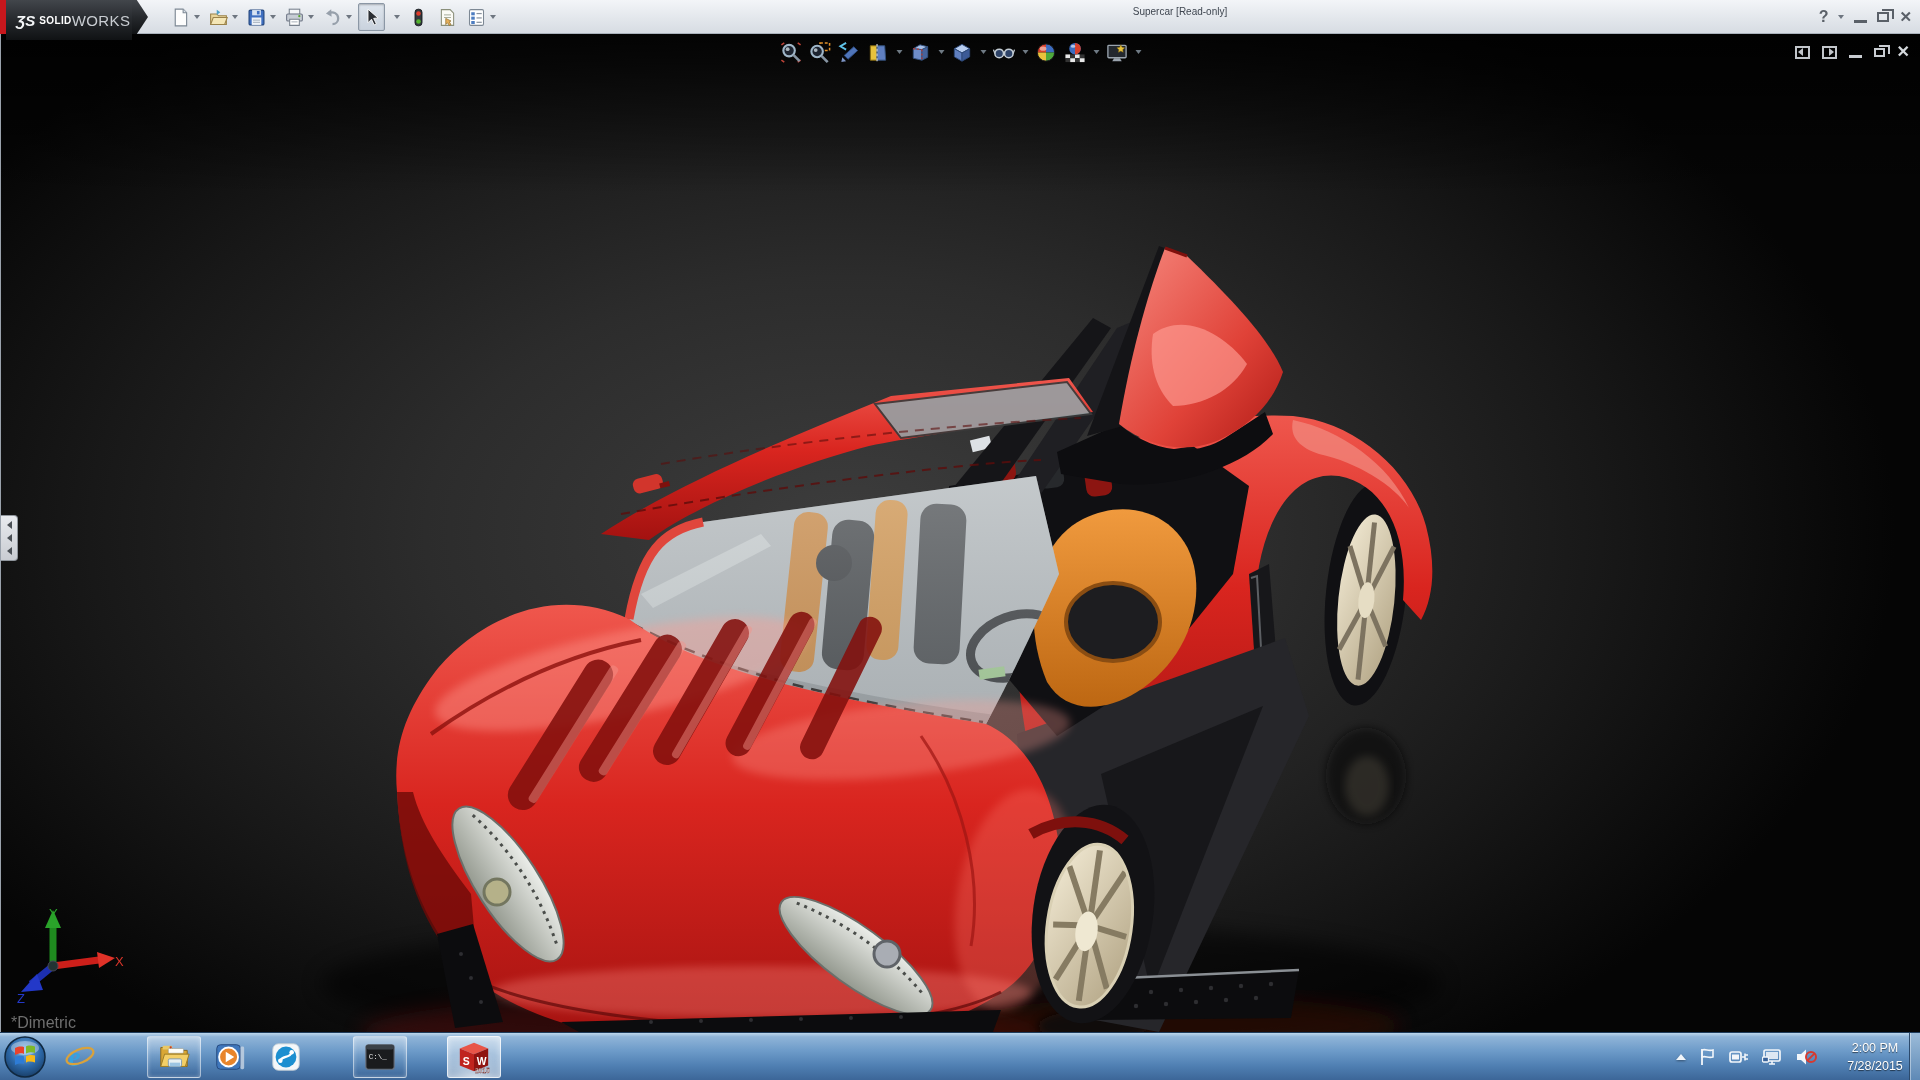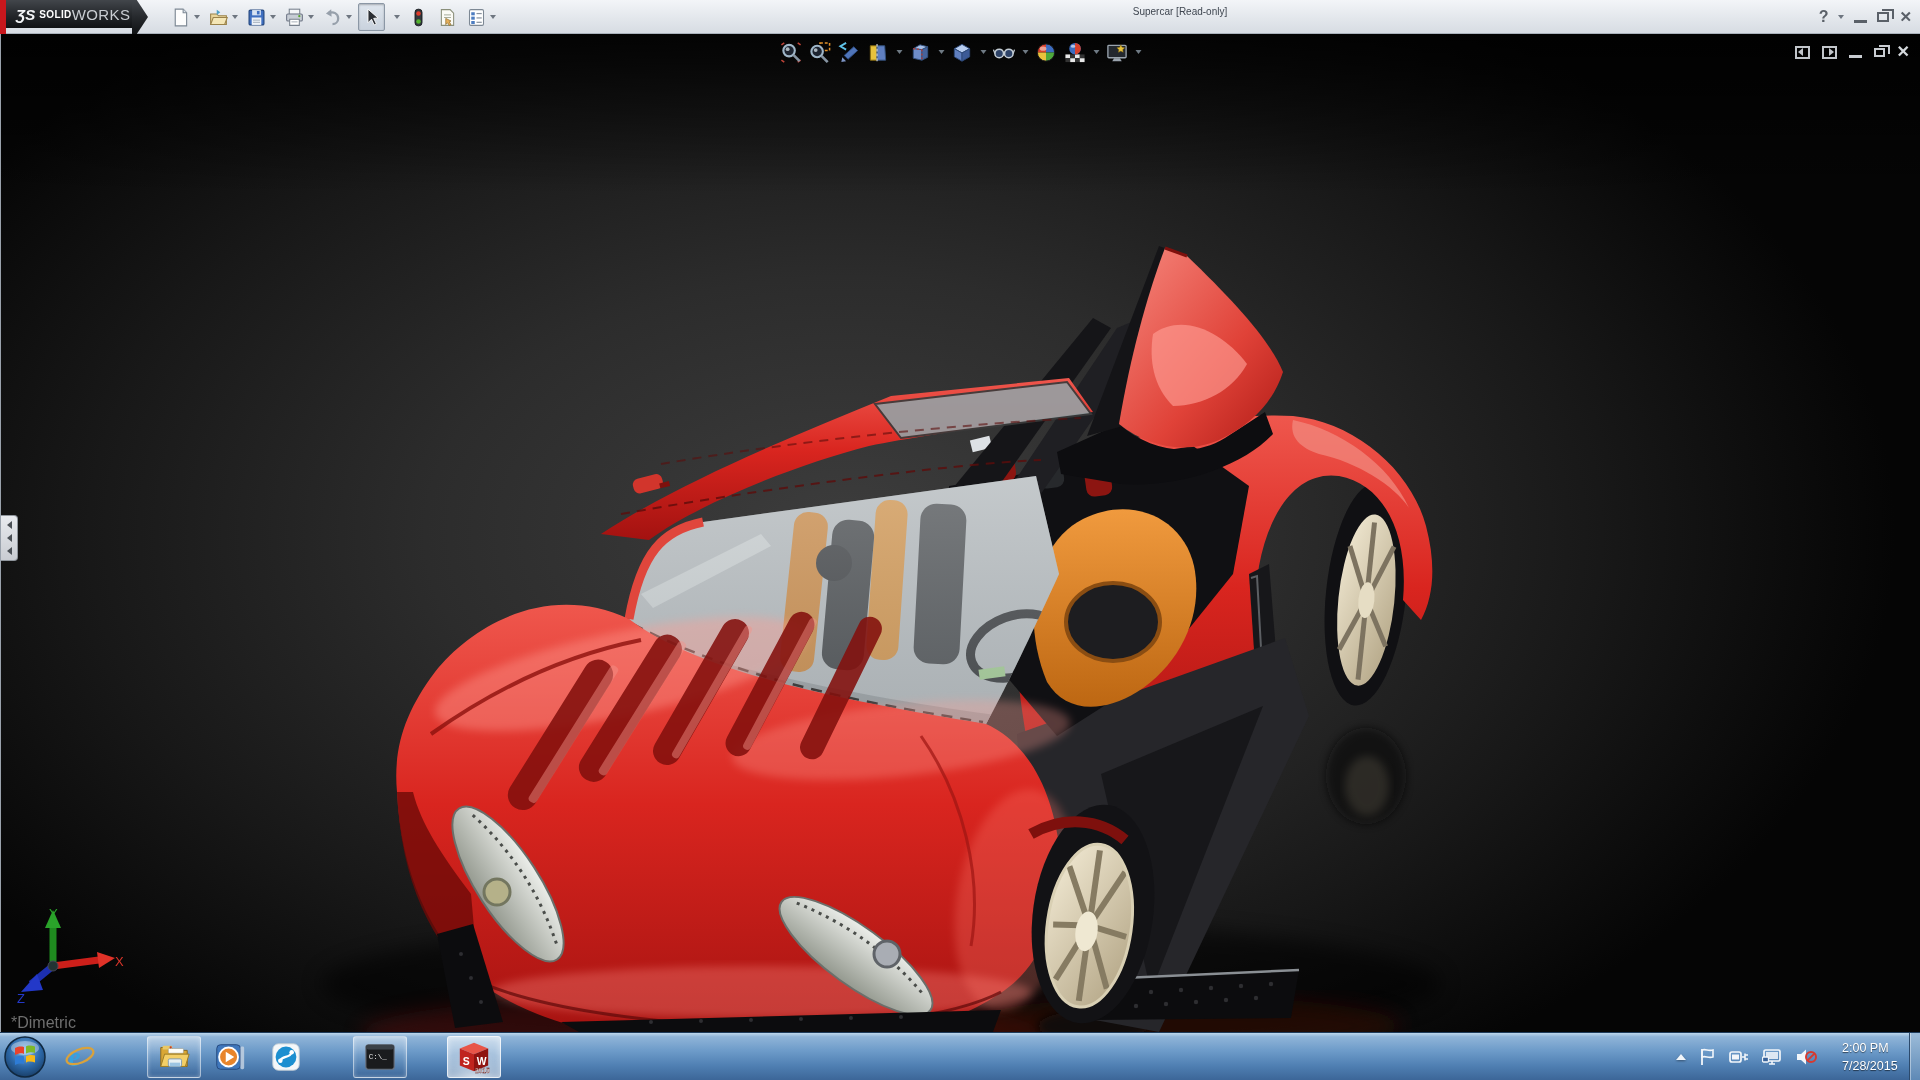--- a/index.html
+++ b/index.html
@@ -4,21 +4,21 @@
 <style>
   * { margin:0; padding:0; box-sizing:border-box; }
   html,body { width:1920px; height:1080px; overflow:hidden; font-family:"Liberation Sans",sans-serif; background:#000; }
 
   
   .titlebar { position:absolute; top:0; left:0; width:1920px; height:34px;
     background:linear-gradient(180deg,#f3f5f8 0%,#e3e7ec 55%,#d7dce3 100%);
     border-bottom:1px solid #aab2bc; z-index:50; }
   .red-strip { position:absolute; left:0; top:0; width:6px; height:34px; background:#c8171d; }
   
-  .logo-box { position:absolute; left:6px; top:0; height:28px; width:126px;
+  .logo-box { position:absolute; left:6px; top:0; height:40px; width:126px;
     background:linear-gradient(180deg,#42464b 0%,#26292d 50%,#101214 100%);
     display:flex; align-items:center; padding-left:10px; color:#fff; }
   .logo-tail { position:absolute; left:132px; top:0; height:34px; width:16px;
     background:linear-gradient(180deg,#42464b 0%,#26292d 50%,#101214 100%);
     clip-path:polygon(0 0, 30% 0, 100% 50%, 30% 100%, 0 100%); }
   .brand-mark { font-weight:bold; font-style:italic; font-size:15px; margin-right:4px; color:#f4f6f8; }
   .brand-bold { font-weight:bold; font-size:10px; letter-spacing:.4px; color:#ffffff; }
   .brand-light { font-weight:normal; font-size:15px; letter-spacing:.4px; color:#c9cdd2; }
 
   .tb-tools { position:absolute; left:168px; top:0; height:34px; display:flex; align-items:center; }
@@ -80,21 +80,21 @@
   .task-btn svg { width:34px; height:34px; display:block; }
   .task-btn.open { border:1px solid rgba(255,255,255,.55);
     background:linear-gradient(180deg,rgba(255,255,255,.38),rgba(255,255,255,.10) 45%,rgba(40,80,130,.15));
     box-shadow:inset 0 0 4px rgba(255,255,255,.35);margin-left:39px; }
   .task-btn.active { border:1px solid rgba(255,255,255,.75);
     background:radial-gradient(40px 26px at 50% 100%,rgba(255,255,255,.65),rgba(255,255,255,.18)),linear-gradient(180deg,rgba(255,255,255,.45),rgba(255,255,255,.12));
     box-shadow:inset 0 0 6px rgba(255,255,255,.5); }
 
   .tray { position:absolute; right:12px; top:0; height:48px; display:flex; align-items:center; gap:13px; }
   .tray svg { display:block; }
-  .clock { color:#fff; font-size:12.5px; line-height:1.45; text-shadow:0 1px 1px rgba(0,0,0,.55); min-width:66px;margin-left:12px; }
+  .clock { text-align:center; color:#fff; font-size:12.5px; line-height:1.45; text-shadow:0 1px 1px rgba(0,0,0,.55); min-width:66px;margin-left:12px; }
   .show-desktop { position:absolute; right:0; top:0; width:11px; height:48px;
     background:linear-gradient(180deg,#9cbcd9,#5d88b5); border-left:1px solid #2c4a6c; box-shadow:inset 1px 0 0 rgba(255,255,255,.4); }
   .tray-up { width:0; height:0; border-left:5px solid transparent; border-right:5px solid transparent; border-bottom:6px solid #f2f6fa; filter:drop-shadow(0 1px 1px rgba(0,0,0,.4)); }
 </style>
 </head>
 <body>
 
 <div class="titlebar">
   <div class="red-strip"></div>
   <div class="logo-box">

